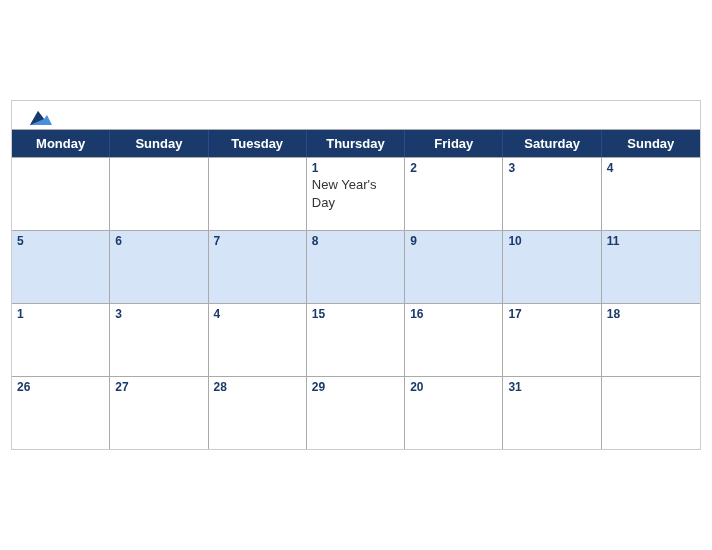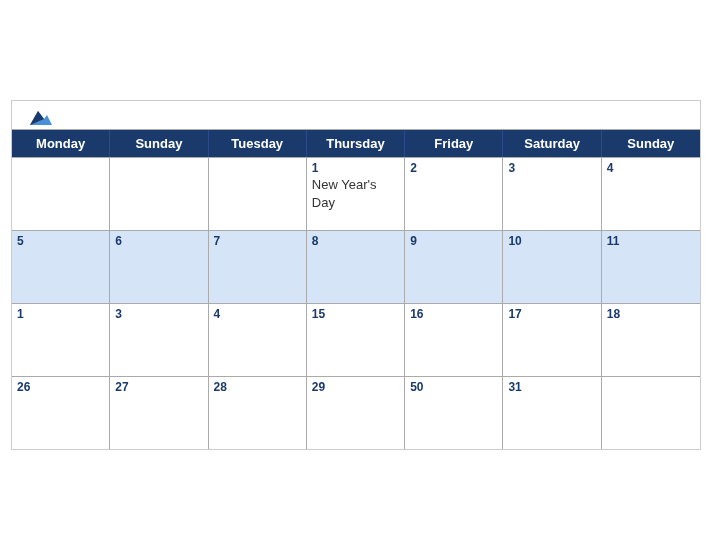--- a/index.html
+++ b/index.html
@@ -210,21 +210,21 @@
           <div class="cal-cell">
             <span class="cell-date">27</span>
           </div>
           <div class="cal-cell">
             <span class="cell-date">28</span>
           </div>
           <div class="cal-cell">
             <span class="cell-date">29</span>
           </div>
           <div class="cal-cell">
-            <span class="cell-date">50</span>
+            <span class="cell-date">20</span>
           </div>
           <div class="cal-cell">
             <span class="cell-date">31</span>
           </div>
           <div class="cal-cell empty-cell"></div>
         </div>
       </div>
   </div>
 </div>
 

